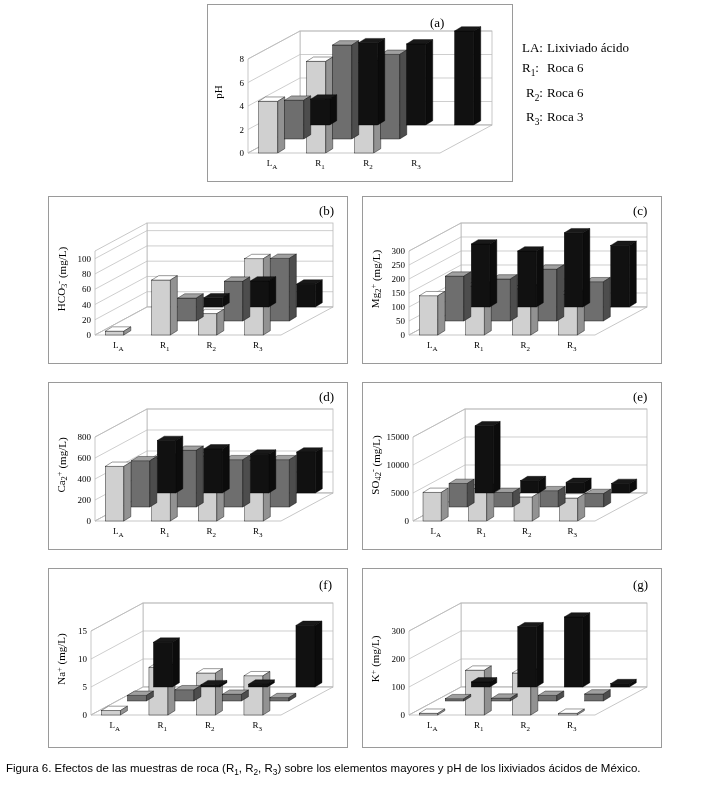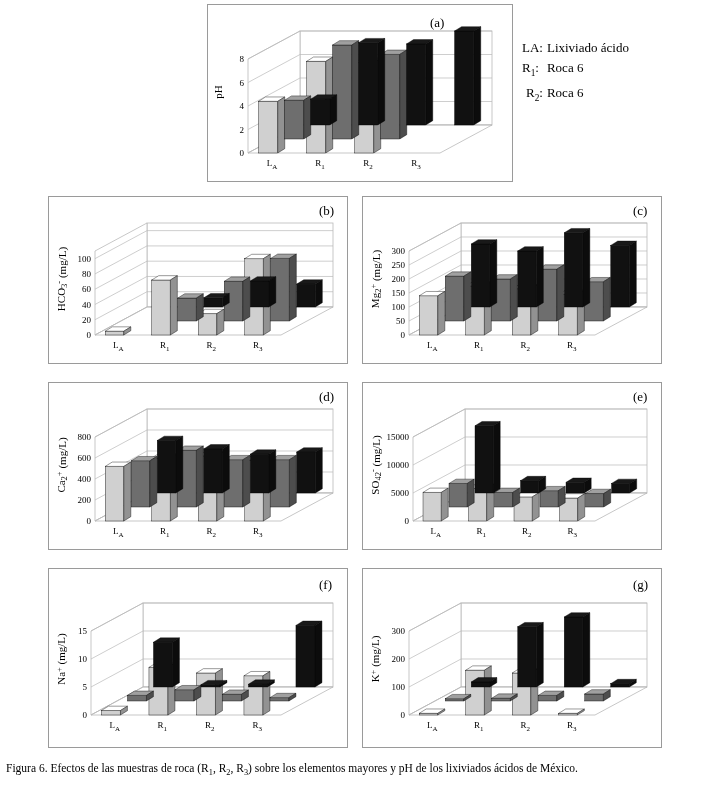--- a/index.html
+++ b/index.html
@@ -28,21 +28,21 @@
     position:absolute;
     font-family:"Liberation Serif", serif;
     font-size:13px;
     line-height:20px;
   }
   .legend td{font-size:13px;padding:0 4px 0 0;vertical-align:top;}
   .caption{
     position:absolute;
     left:6px;top:762px;
     width:690px;
-    font-family:Liberation Serif, serif;
+    font-family:Liberation Sans, sans-serif;
     font-size:11.5px;
   }
   sub{font-size:0.72em;}
   svg{display:block;}
   text{font-family:"Liberation Serif", serif;}
 </style>
 </head>
 <body>
 
 <div class="panel" style="left:207px;top:4px;width:306px;height:178px;">
@@ -113,20 +113,24 @@
       <td style="text-align:right;">LA:</td>
       <td>Lixiviado ácido</td>
     </tr>
     <tr>
       <td style="text-align:left;">R<sub>1</sub>:</td>
       <td>Roca 6</td>
     </tr>
     <tr>
       <td style="text-align:right;margin-top:28px;">R<sub>2</sub>:</td>
       <td>Roca 6</td>
+    </tr>
+    <tr>
+      <td style="text-align:right;">R<sub>3</sub>:</td>
+      <td>Roca 3</td>
     </tr>
   </tbody>
     </table>
 </div>
 
 <div class="panel" style="left:48px;top:196px;width:300px;height:168px;">
   <div class="plotwrap">
     <svg width="300" height="168" viewBox="0 0 300 168">
         <rect x="98" y="26" width="186" height="84" fill="#ffffff" stroke="#b9b9b9" stroke-width="0.8"></rect>
         <polygon points="98,26 98,110 46,138 46,54" fill="#ffffff" stroke="#b9b9b9" stroke-width="0.8"></polygon>

